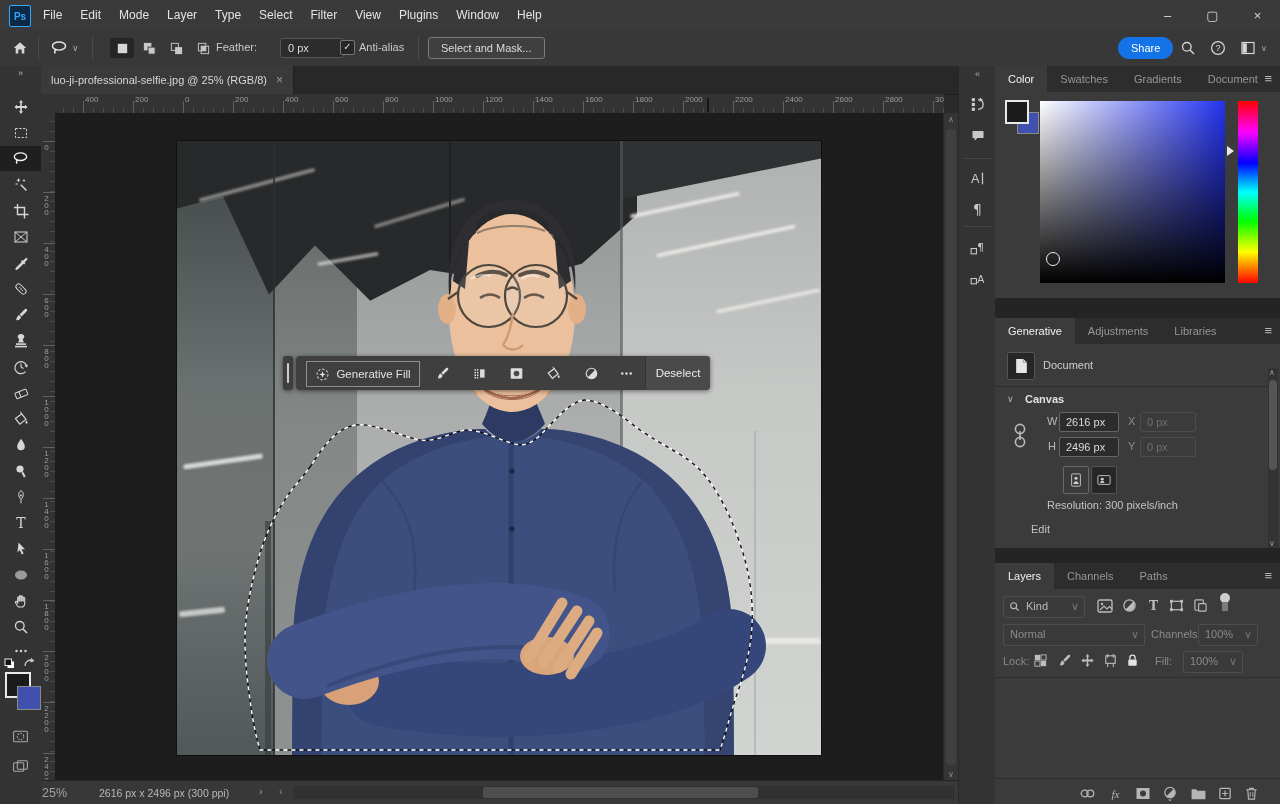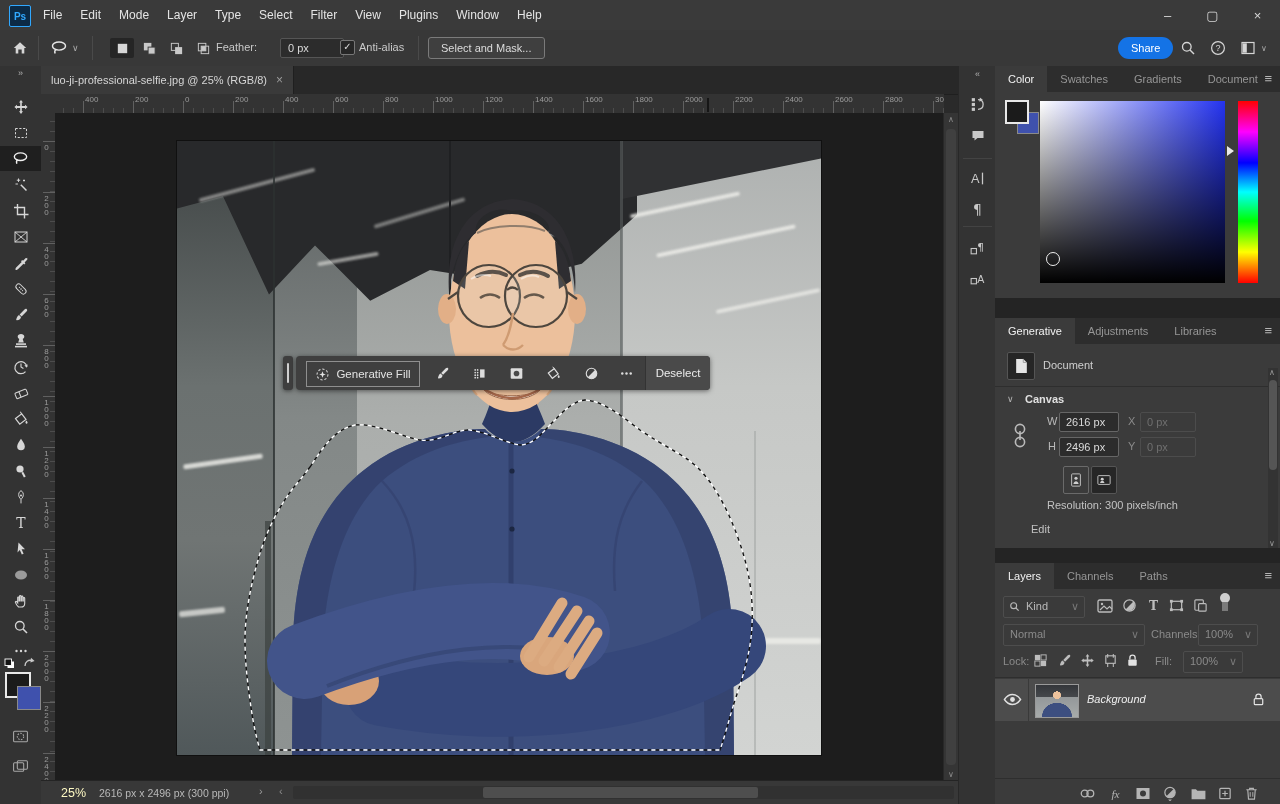--- a/index.html
+++ b/index.html
@@ -567,21 +567,21 @@
       </div>
     </div>
 
     <div id="vscroll">
       <span class="scr-arrow" style="top:2px">∧</span>
       <span class="scr-arrow" style="bottom:2px">∨</span>
       <div class="abs" style="left:2px;top:16px;width:10px;height:636px;background:#404040;border-radius:4px"></div>
     </div>
 
     <div id="statusrow">
-      <span class="status-text" style="left:20px;font-size:12.5px;color:#fef9c3">25%</span>
+      <span class="status-text" style="left:1px;font-size:12.5px;color:#a3a3a3">25%</span>
       <span class="status-text" style="left:58px;top:6px;font-size:10.5px;color:#b8b8b8">2616 px x 2496 px (300 ppi)</span>
       <span class="status-text" style="left:218px;top:4px;color:#9c9c9c">›</span>
       <span class="status-text" style="left:238px;top:4px;color:#8a8a8a">‹</span>
       <div class="hscroll-track" style="left:252px">
         <div class="hscroll-thumb" style="left:190px;width:275px"></div>
       </div>
     </div>
   </div>
 
   <div id="iconstrip">
@@ -783,33 +783,20 @@
               <path d="M5.2 7V5a2.8 2.8 0 0 1 5.6 0v2" fill="none" stroke="#e2e2e2" stroke-width="1.4"></path>
             </svg>
         </div>
         <span class="plabel dim" style="left:160px;top:66px">Fill:</span>
         <div class="dd" style="left:188px;top:62px;width:46px">
           <span>100%</span>
           <span class="ddarrow">∨</span>
         </div>
         <div class="abs" style="left:0;top:88px;width:285px;height:1px;background:#2e2e2e"></div>
 
-        <div id="layerrow" style="top:90px">
-          <svg class="abs" style="left:8px;top:13px" width="19" height="15" viewBox="0 0 16 13">
-              <path d="M1 6.5C3 3.5 5.3 2.2 8 2.2s5 1.3 7 4.3c-2 3-4.3 4.3-7 4.3S3 9.5 1 6.5z" fill="none" stroke="#e0e0e0" stroke-width="1.2"></path>
-              <circle cx="8" cy="6.5" r="2.1" fill="#e0e0e0"></circle>
-            </svg>
-          <div class="abs" style="left:33px;top:0;width:1px;height:42px;background:#3a3a3a"></div>
-          <div id="layerthumb"></div>
-          <span class="abs italic" style="left:92px;top:14px;color:#efefef">Background</span>
-          <svg class="abs" style="left:256px;top:13px" width="15" height="15" viewBox="0 0 16 16">
-              <rect x="3.5" y="7" width="9" height="6.5" rx="1" fill="none" stroke="#e2e2e2" stroke-width="1.3"></rect>
-              <path d="M5.2 7V5a2.8 2.8 0 0 1 5.6 0v2" fill="none" stroke="#e2e2e2" stroke-width="1.3"></path>
-            </svg>
-        </div>
 
         <div class="abs" style="left:0;top:189px;width:285px;height:26px;background:#3b3b3b;border-top:1px solid #2e2e2e"></div>
         <svg class="botbar-ico" style="left:84px" width="17" height="15" viewBox="0 0 18 14">
             <circle cx="6" cy="7" r="3.6" fill="none" stroke="#b5b5b5" stroke-width="1.4"></circle>
             <circle cx="12" cy="7" r="3.6" fill="none" stroke="#b5b5b5" stroke-width="1.4"></circle>
           </svg>
         <svg class="botbar-ico" style="left:112px" width="17" height="15" viewBox="0 0 18 14">
             <text x="9" y="11.5" font-size="12" font-style="italic" fill="#b5b5b5" text-anchor="middle" font-family="Liberation Serif,serif">fx</text>
           </svg>
         <svg class="botbar-ico" style="left:140px" width="16" height="15" viewBox="0 0 16 14">

